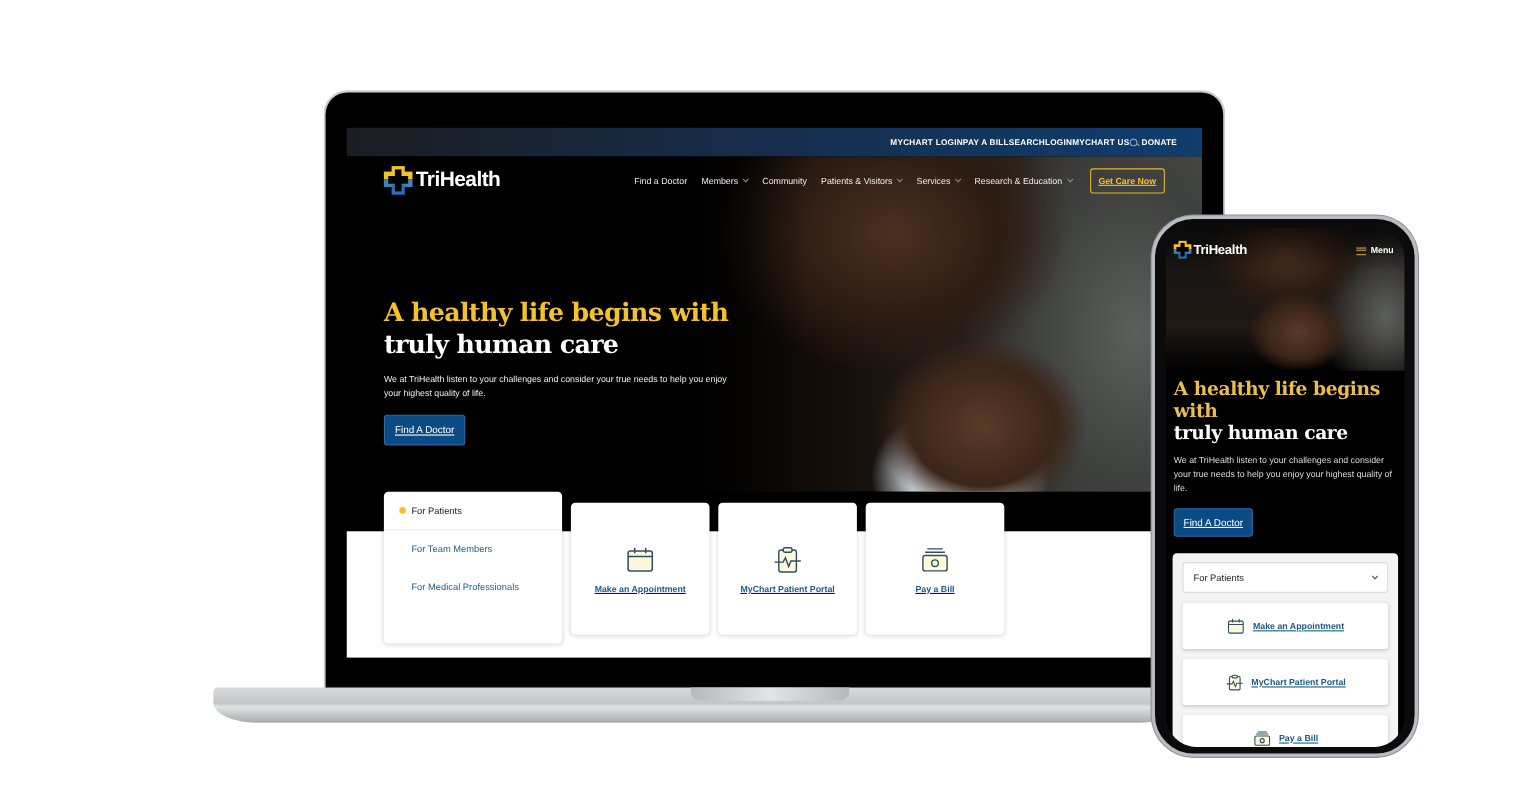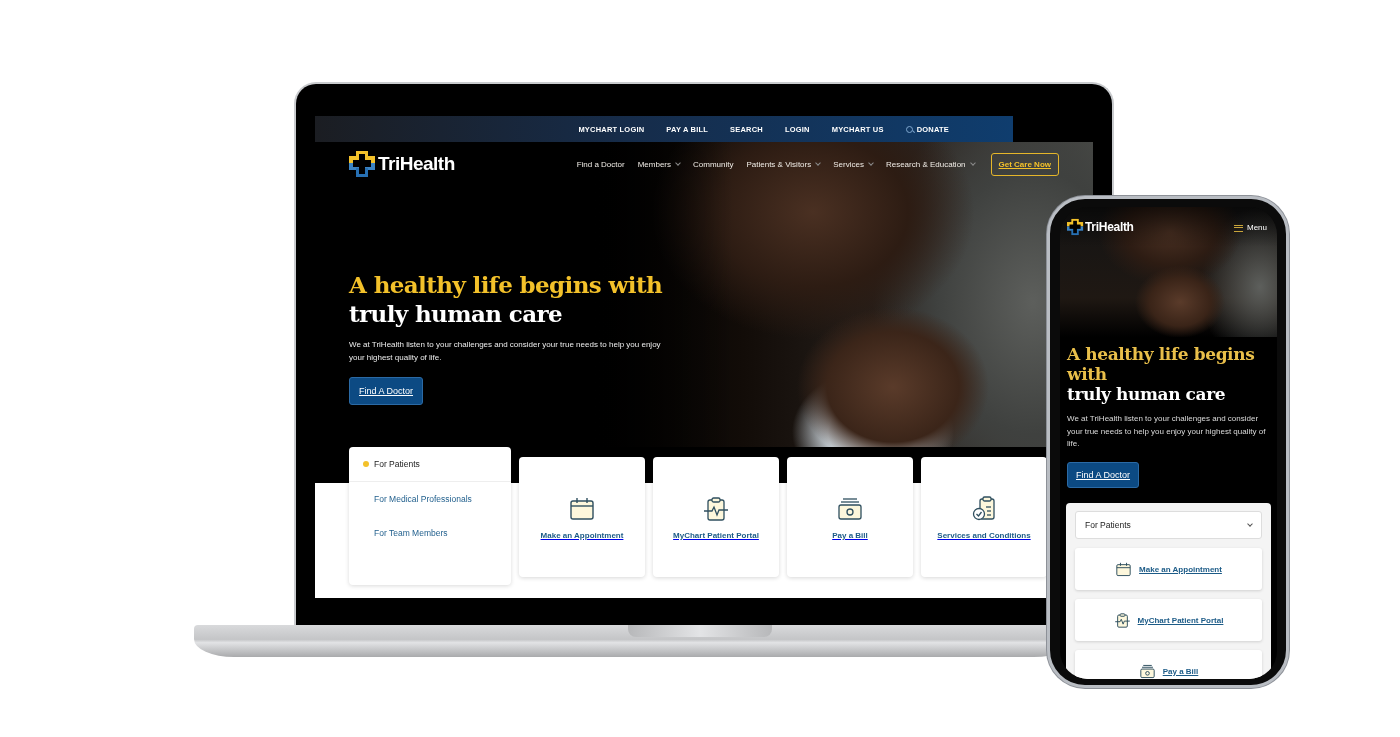--- a/index.html
+++ b/index.html
@@ -6,21 +6,21 @@
   html,body{width:1400px;height:737px;background:#ffffff;overflow:hidden;font-family:"Liberation Sans",sans-serif}
   .stage{position:relative;width:1400px;height:737px}
 
   
   .laptop-lid{position:absolute;left:294px;top:82px;width:820px;height:548px;background:#000;border-radius:22px 22px 0 0;border:2px solid #c9cbce;border-bottom:none}
   .laptop-screen{position:absolute;left:315px;top:116px;width:778px;height:482px;background:#000;overflow:hidden}
   .laptop-base{position:absolute;left:194px;top:625px;width:880px;height:32px;background:linear-gradient(#d9dadc,#c4c5c7 45%,#e2e3e5 55%,#a9aaac);border-radius:4px 4px 40px 40px / 4px 4px 18px 18px}
   .laptop-notch{position:absolute;left:628px;top:625px;width:144px;height:12px;background:linear-gradient(90deg,#b7b8ba,#e3e4e6 50%,#b7b8ba);border-radius:0 0 8px 8px}
 
   
-  .utility-bar{position:absolute;left:0;top:0;width:698px;height:26px;background:linear-gradient(90deg,#1b1d22 0%,#162c4a 45%,#0f3d6e 100%);display:flex;justify-content:flex-end;align-items:center;padding-right:64px;gap:22px}
+  .utility-bar{position:absolute;left:0;top:0;width:778px;height:26px;background:linear-gradient(90deg,#1b1d22 0%,#162c4a 45%,#0f3d6e 100%);display:flex;justify-content:flex-end;align-items:center;padding-right:23px;}
   .utility-bar a{color:#fff;font-size:7.5px;font-weight:bold;letter-spacing:.2px;text-decoration:none;display:flex;align-items:center;gap:4px}
   .util-search-icon{width:7px;height:7px;border:1.3px solid #7fa7cf;border-radius:50%;position:relative;display:inline-block}
   .util-search-icon::after{content:"";position:absolute;width:3px;height:1.3px;background:#7fa7cf;right:-3px;bottom:-1px;transform:rotate(45deg)}
 
   
   .hero{position:absolute;left:0;top:26px;width:778px;height:305px;background:#000;overflow:hidden}
   .hero-photo{position:absolute;right:0;top:0;width:500px;height:305px;
     background:
       radial-gradient(ellipse 120px 100px at 300px 245px,#5a3b2a 0%,#3b2519 55%,transparent 80%),
       radial-gradient(ellipse 90px 70px at 280px 290px,#e8edf1 0%,#c9d2d9 50%,transparent 90%),
@@ -67,21 +67,21 @@
   .phone-screen{position:absolute;left:1060px;top:207px;width:217px;height:472px;border-radius:28px;overflow:hidden;background:#000}
   .p-hero{position:absolute;left:0;top:0;width:217px;height:130px;
     background:
       radial-gradient(ellipse 50px 40px at 120px 95px,#5a3b2a 0%,#3a2418 60%,transparent 90%),
       radial-gradient(ellipse 80px 60px at 110px 25px,#4a3022 0%,#2d1c13 55%,transparent 90%),
       radial-gradient(ellipse 60px 80px at 200px 80px,#5d5f5c 0%,transparent 100%),
       linear-gradient(180deg,#141414 0%,#1f1813 70%,#000 100%)}
   .p-header{position:absolute;left:0;top:0;width:217px;height:40px;display:flex;align-items:center;justify-content:space-between;padding:0 10px 0 7px;background:linear-gradient(180deg,rgba(0,0,0,.55),rgba(0,0,0,0))}
   .p-logo{display:flex;align-items:center;gap:2px;color:#fff;font-size:12px;font-weight:bold;letter-spacing:-.3px}
   .p-logo .logo-mark{transform:scale(.62);transform-origin:left center;width:16px}
-  .p-menu{display:flex;align-items:flex-end;gap:4px;color:#fff;font-size:8px;font-weight:normal}
+  .p-menu{display:flex;align-items:flex-end;gap:4px;color:#fff;font-size:8px;font-weight:bold}
   .burger{width:9px;height:7px;border-top:1.3px solid #c9a53b;border-bottom:1.3px solid #c9a53b;position:relative}
   .burger::after{content:"";position:absolute;left:0;top:1.7px;width:9px;height:1.3px;background:#c9a53b}
   .p-copy{position:absolute;left:7px;top:137px;width:205px}
   .p-h1{font-family:"DejaVu Serif",serif;font-weight:bold;font-size:17px;line-height:20px;letter-spacing:-.4px}
   .p-h1 .gold{color:#e9bf4a;display:block}
   .p-h1 .white{color:#fff;display:block}
   .p-sub{color:#dadada;font-size:8px;line-height:12.5px;margin-top:9px}
   .p-find{display:inline-block;margin-top:11px;background:#0c4a83;color:#fff;font-size:9px;padding:7px 8px;border-radius:3px;border:1px solid #2b6aa5}
   .p-panel{position:absolute;left:6px;top:296px;width:205px;height:180px;background:#f4f4f4;border-radius:4px}
   .p-select{position:absolute;left:9px;top:8px;width:187px;height:28px;background:#fff;border:1px solid #ddd;border-radius:3px;display:flex;align-items:center;justify-content:space-between;padding:0 9px;font-size:8.5px;color:#222}
@@ -164,22 +164,22 @@
       <a href="#" class="find-btn">Find A Doctor</a>
     </div>
 
     <div class="white-band"></div>
 
     <div class="audience">
       <div class="aitem active">
         <span class="dot"></span>
         <span>For Patients</span>
       </div>
+      <div class="aitem">For Team Members</div>
       <div class="aitem">For Medical Professionals</div>
-      <div class="aitem">For Team Members</div>
     </div>
 
     <div class="cards">
       <a href="#" class="card">
         <svg viewBox="0 0 28 28">
           <rect x="3" y="6" width="22" height="18" rx="2" fill="#fdf7dc" stroke="#2f4f5f" stroke-width="1.4"></rect>
           <line x1="3" y1="11" x2="25" y2="11" stroke="#2f4f5f" stroke-width="1.4"></line>
           <line x1="9" y1="3" x2="9" y2="8" stroke="#2f4f5f" stroke-width="1.4"></line>
           <line x1="19" y1="3" x2="19" y2="8" stroke="#2f4f5f" stroke-width="1.4"></line>
         </svg>
@@ -194,32 +194,20 @@
         <span class="clabel">MyChart Patient Portal</span>
       </a>
       <a href="#" class="card">
         <svg viewBox="0 0 28 28">
           <line x1="7" y1="4" x2="21" y2="4" stroke="#2f4f5f" stroke-width="1.3"></line>
           <line x1="5" y1="7" x2="23" y2="7" stroke="#2f4f5f" stroke-width="1.3"></line>
           <rect x="3" y="10" width="22" height="14" rx="2" fill="#fdf7dc" stroke="#2f4f5f" stroke-width="1.3"></rect>
           <circle cx="14" cy="17" r="3" fill="none" stroke="#2f4f5f" stroke-width="1.3"></circle>
         </svg>
         <span class="clabel">Pay a Bill</span>
-      </a>
-      <a href="#" class="card">
-        <svg viewBox="0 0 28 28">
-          <rect x="10" y="4" width="14" height="20" rx="2" fill="#fdf7dc" stroke="#2f4f5f" stroke-width="1.3"></rect>
-          <rect x="13" y="2" width="8" height="4" rx="1.5" fill="#fdf7dc" stroke="#2f4f5f" stroke-width="1.3"></rect>
-          <line x1="16" y1="12" x2="21" y2="12" stroke="#2f4f5f" stroke-width="1.3"></line>
-          <line x1="17" y1="16" x2="21" y2="16" stroke="#2f4f5f" stroke-width="1.3"></line>
-          <line x1="17" y1="20" x2="21" y2="20" stroke="#2f4f5f" stroke-width="1.3"></line>
-          <circle cx="9" cy="19" r="5.5" fill="#fff" stroke="#2f4f5f" stroke-width="1.3"></circle>
-          <polyline points="6.5,19 8.5,21 11.5,17" fill="none" stroke="#2f4f5f" stroke-width="1.3"></polyline>
-        </svg>
-        <span class="clabel">Services and Conditions</span>
       </a>
     </div>
   </div>
 
   <div class="phone"></div>
   <div class="phone-screen">
     <div class="p-hero"></div>
     <div class="p-header">
       <div class="p-logo">
         <div class="logo-mark">

